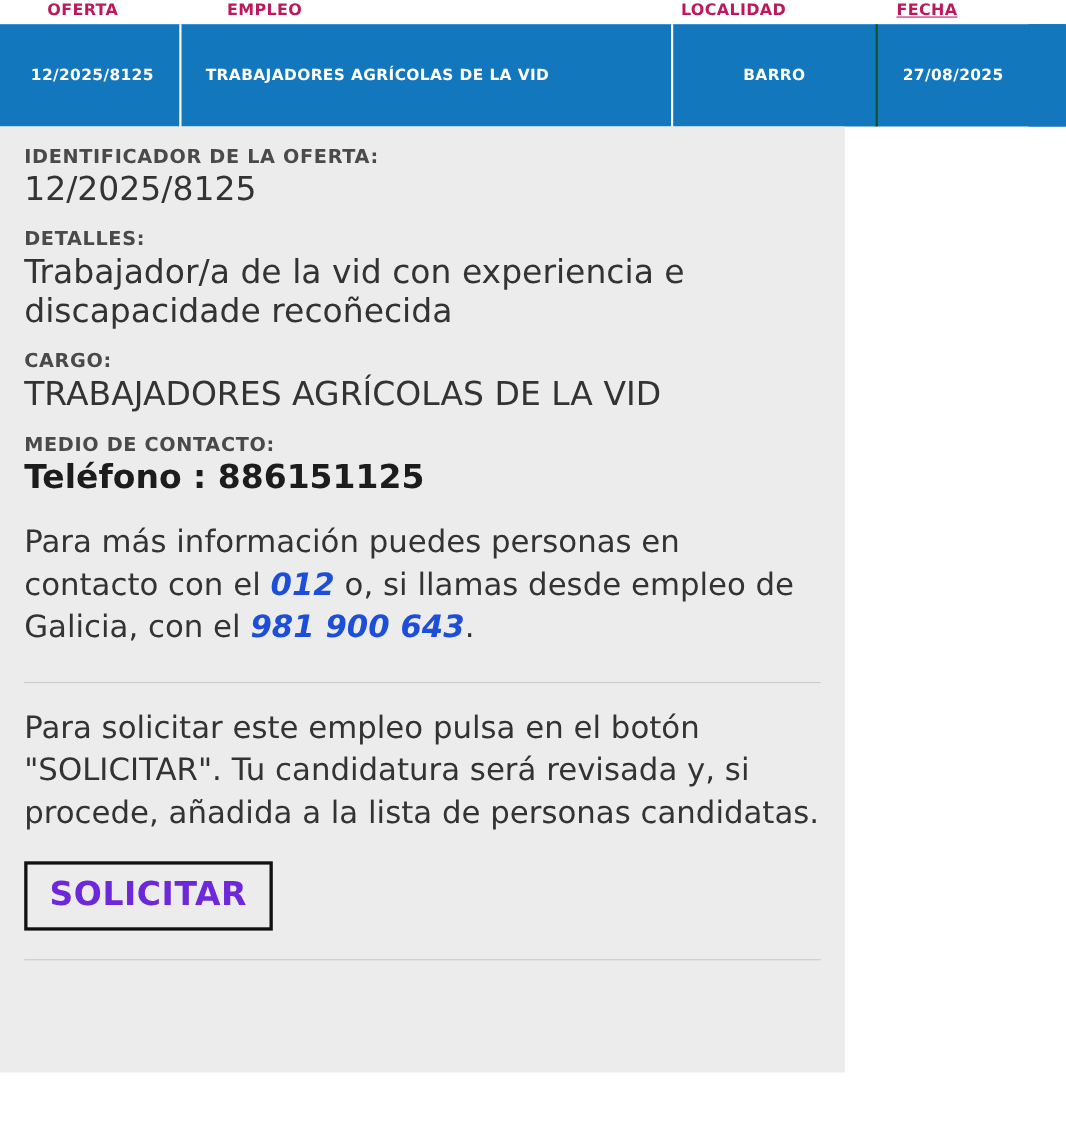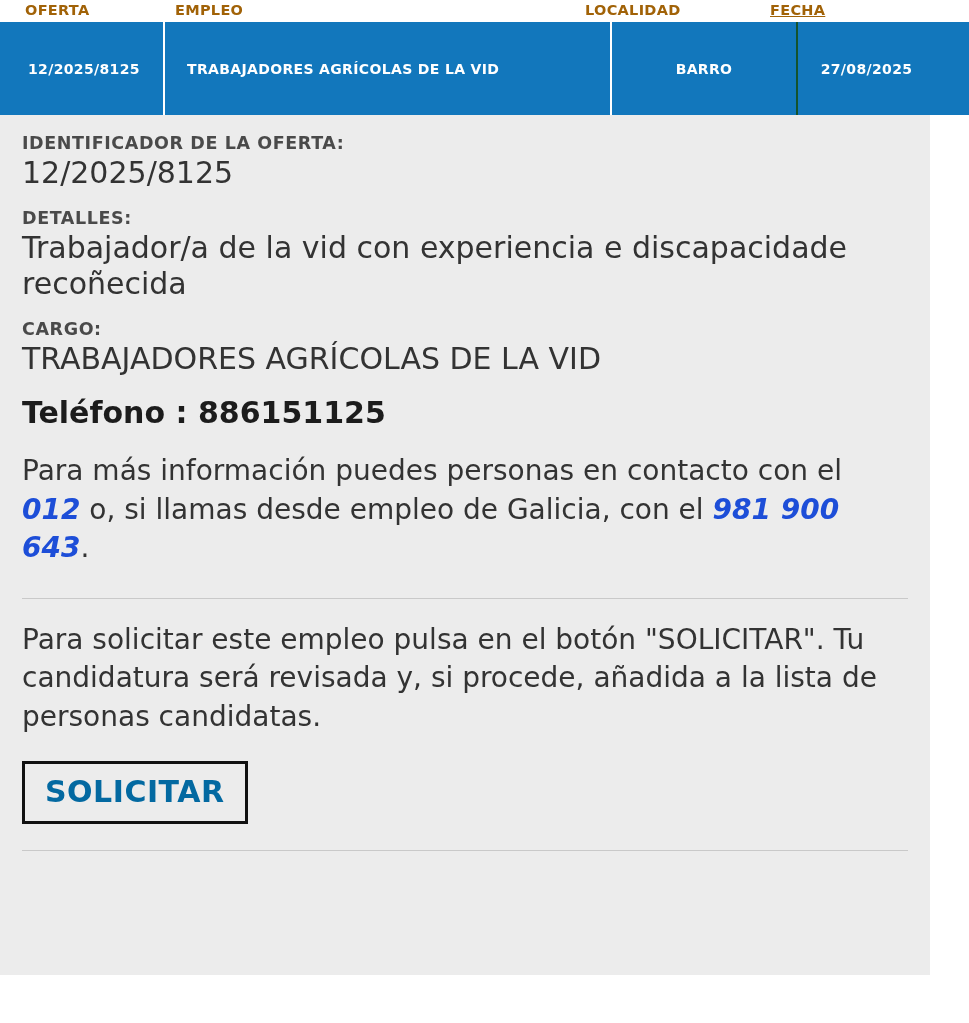--- a/index.html
+++ b/index.html
@@ -27,23 +27,24 @@
     display: flex;
     align-items: flex-end;
     height: 22px;
     padding: 0 0 4px 0;
     box-sizing: border-box;
   }
   .th {
     font-size: 14.5px;
     font-weight: bold;
     letter-spacing: 0.3px;
-    color: #a16207;
+    color: #be185d;
     text-transform: uppercase;
     font-family: "DejaVu Sans", "Liberation Sans", sans-serif;
+    margin-left: 18px;
   }
   .th.c1 { width: 145px; padding-left: 25px; box-sizing: border-box; }
   .th.c2 { width: 440px; padding-left: 30px; box-sizing: border-box; }
   .th.c3 { width: 185px; padding-left: 0px; box-sizing: border-box; }
   .th.c4 { width: 160px; padding-left: 0px; box-sizing: border-box; text-decoration: underline; }
 
   
   .row-selected {
     display: flex;
     align-items: center;
@@ -84,21 +85,21 @@
   }
   .row-tail {
     flex: 1;
     height: 93px;
     background: #1277bc;
   }
 
   
   .detail {
     background: #ececec;
-    width: 930px;
+    width: 768px;
     box-sizing: border-box;
     padding: 18px 22px 0 22px;
     min-height: 860px;
   }
 
   .field-label {
     font-size: 17.5px;
     font-weight: bold;
     letter-spacing: 0.6px;
     color: #4a4a4a;
@@ -137,21 +138,21 @@
 
   .apply-btn {
     display: inline-block;
     margin: 24px 0 0 0;
     padding: 10px 20px 12px 20px;
     border: 3px solid #111111;
     background: transparent;
     font-size: 30px;
     font-weight: bold;
     letter-spacing: 0.5px;
-    color: #0369a1;
+    color: #6d28d9;
     font-family: "DejaVu Sans", "Liberation Sans", sans-serif;
     cursor: pointer;
   }
 
   .bottom-rule {
     border: 0;
     border-top: 1px solid #c9c9c9;
     margin: 26px 0 0 0;
   }
 </style>
@@ -186,20 +187,21 @@
       <div class="field-label">DETALLES:</div>
       <div class="field-value">Trabajador/a de la vid con experiencia e discapacidade recoñecida</div>
     </div>
 
     <div class="block">
       <div class="field-label">CARGO:</div>
       <div class="field-value">TRABAJADORES AGRÍCOLAS DE LA VID</div>
     </div>
 
     <div class="block">
+      <div class="field-label">MEDIO DE CONTACTO:</div>
       <div class="field-value bold">Teléfono : 886151125</div>
     </div>
 
     <p class="paragraph"><span>Para más información puedes personas en contacto con el </span><b>012</b><span> o, si llamas desde empleo de Galicia, con el </span><b>981 900 643</b><span>.</span></p>
 
     <hr class="divider">
 
     <p class="paragraph">Para solicitar este empleo pulsa en el botón "SOLICITAR". Tu candidatura será revisada y, si procede, añadida a la lista de personas candidatas.</p>
 
     <button class="apply-btn">SOLICITAR</button>

